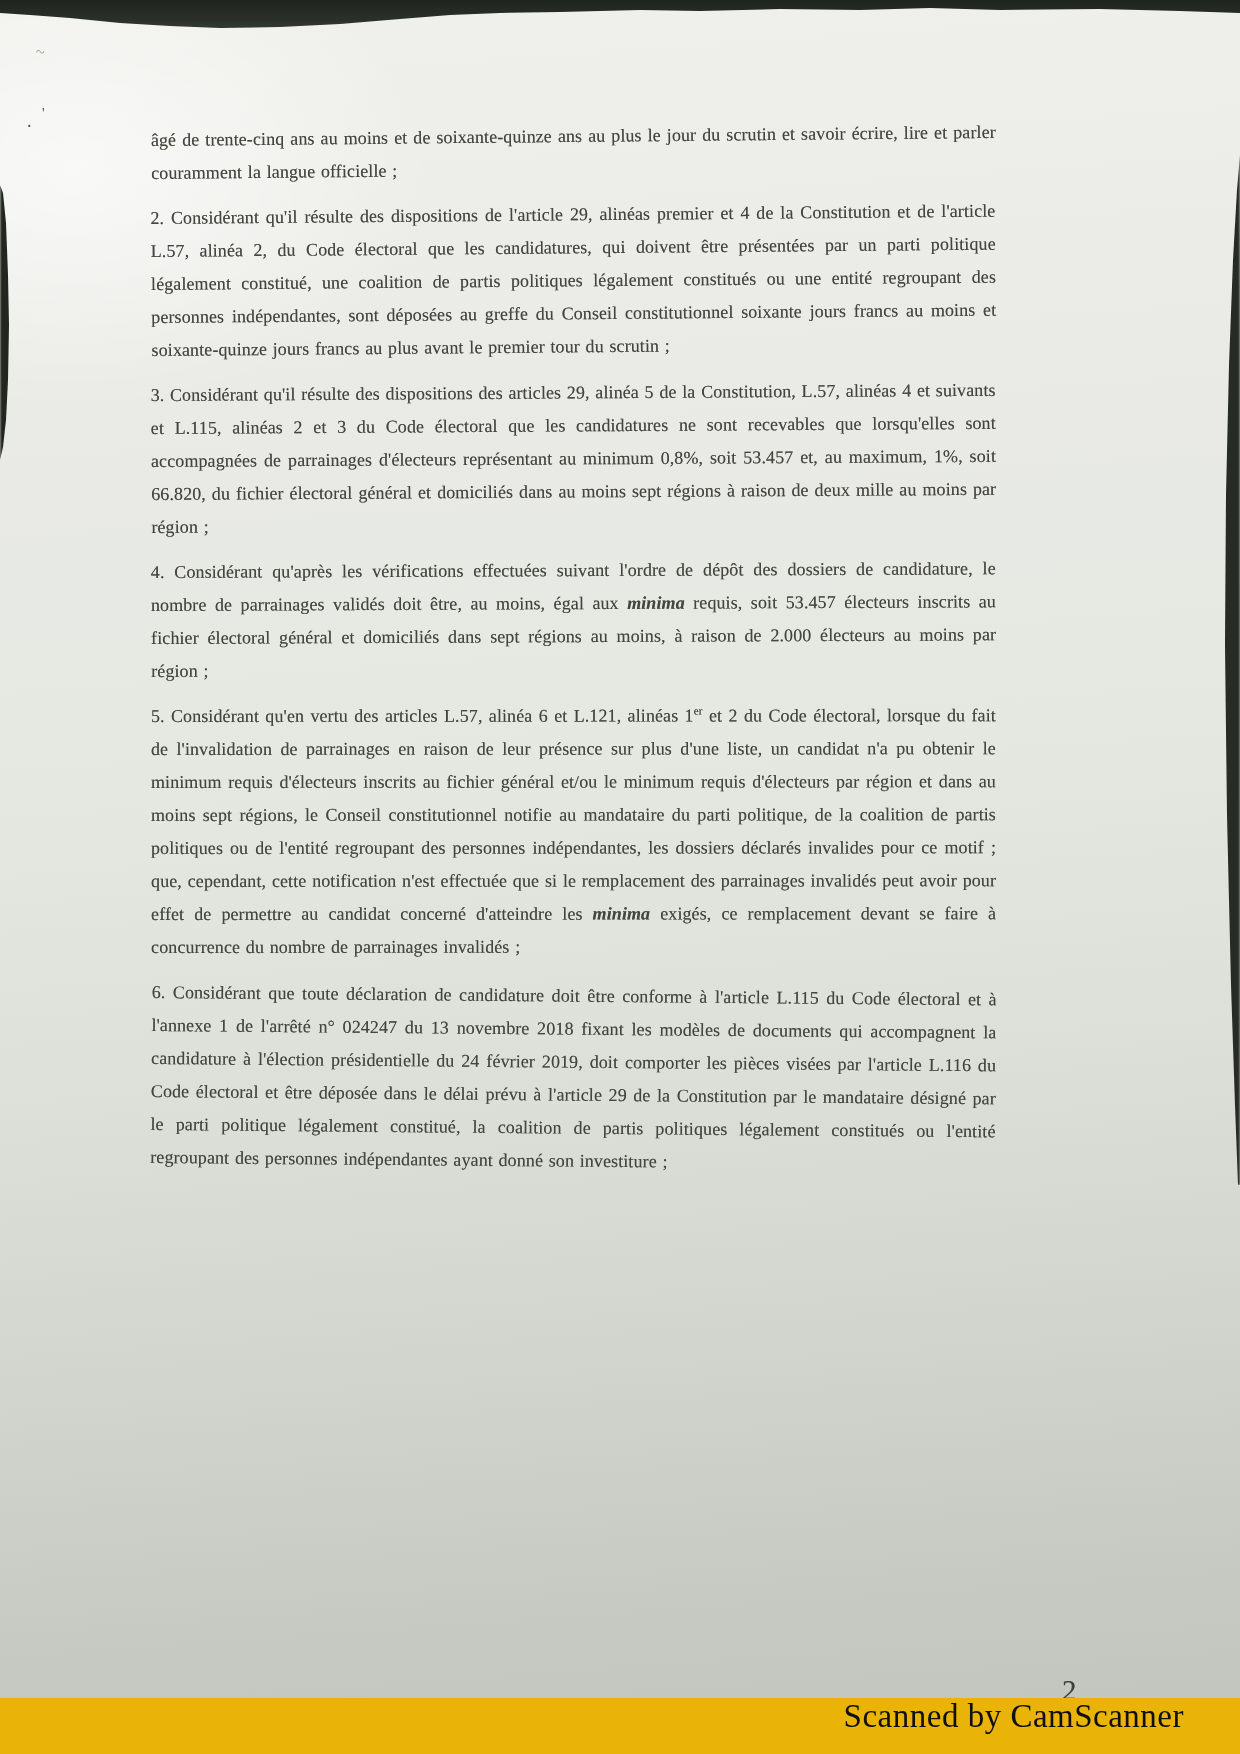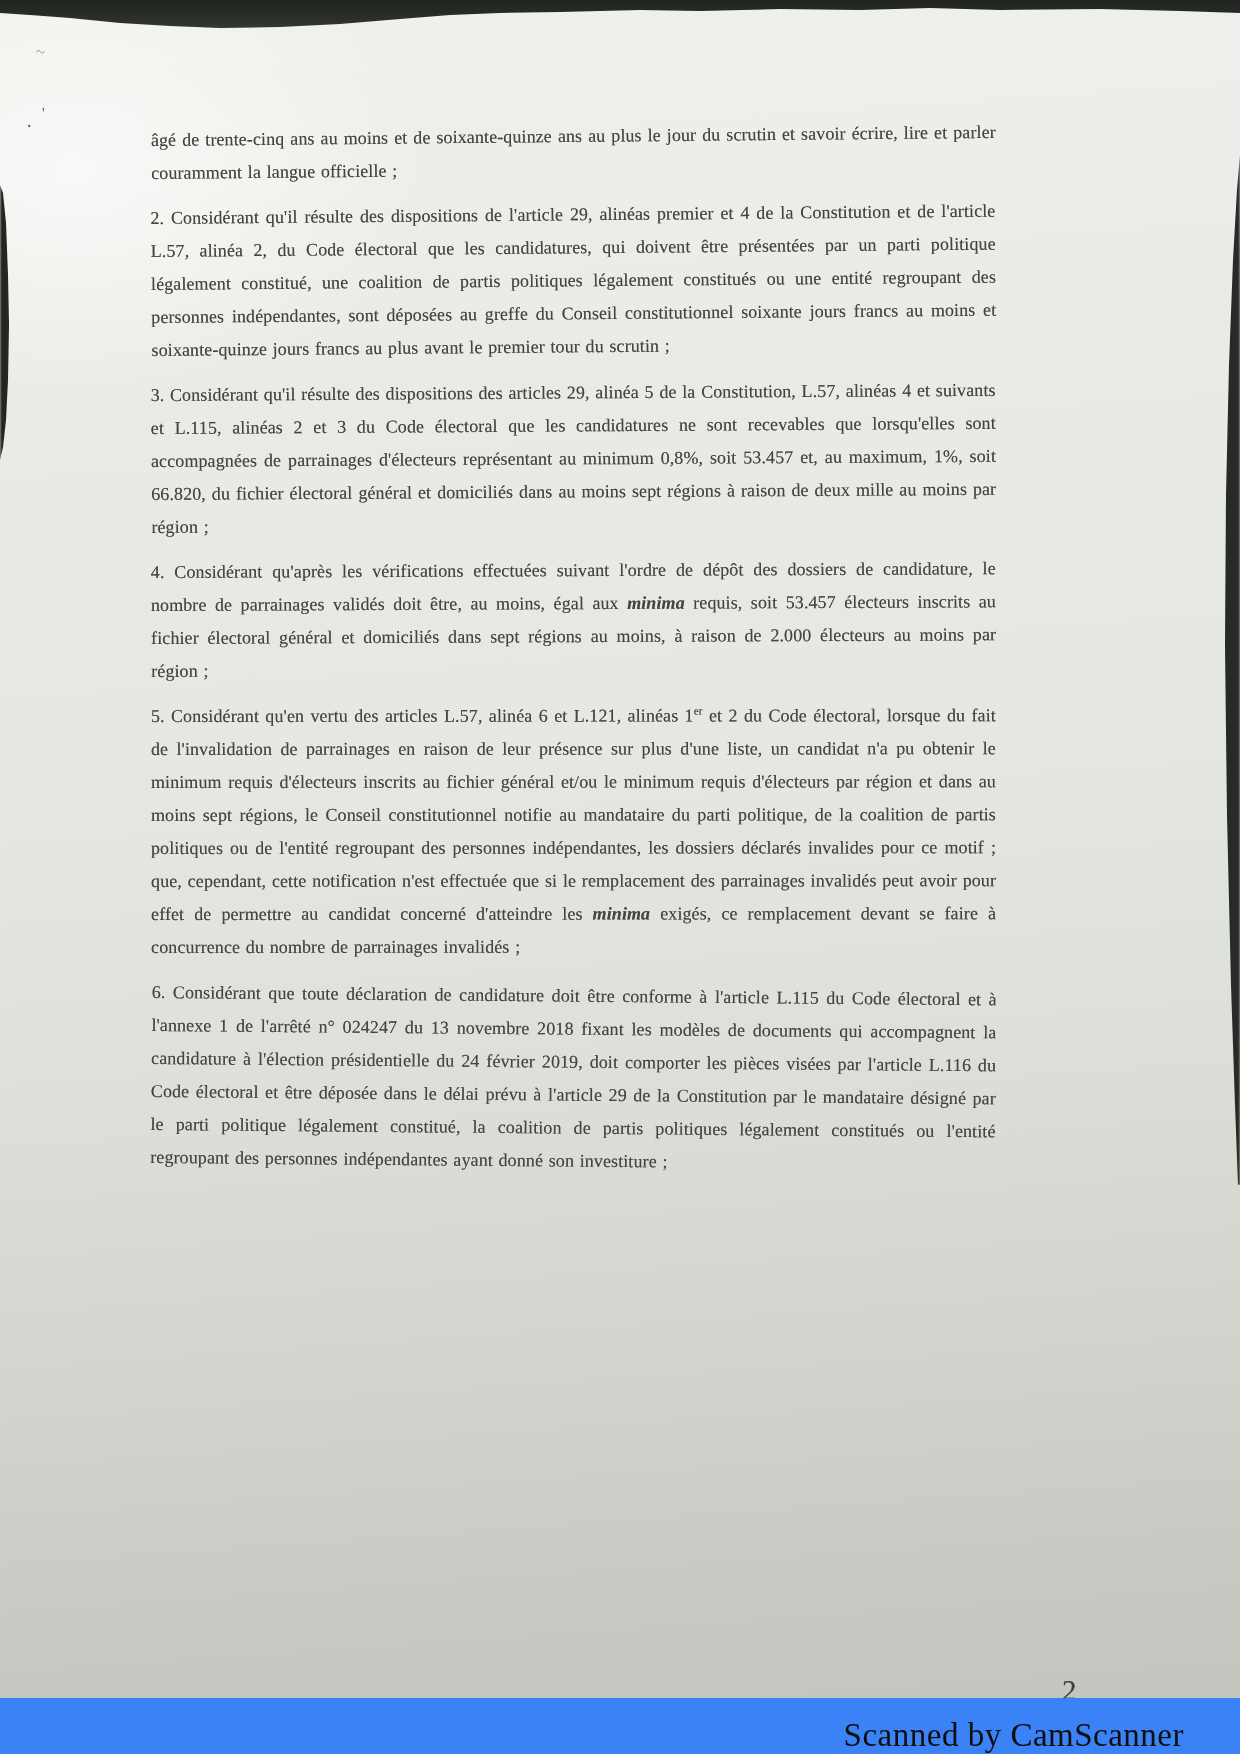--- a/index.html
+++ b/index.html
@@ -75,22 +75,22 @@
   
   .page-number{
     position:absolute;left:1062px;top:1674px;
     font-size:29px;color:#3f3f3b;
     text-shadow:0 0 0.6px rgba(62,62,56,0.5);
   }
 
   
   .footer-strip{
     position:absolute;left:0;top:1698px;width:1240px;height:56px;
-    background:#3b82f6;
-    display:flex;align-items:flex-end;justify-content:flex-end;
+    background:#eab308;
+    display:flex;align-items:flex-start;justify-content:flex-end;
     padding-right:56px;box-sizing:border-box;
   }
   .watermark{
     font-family:"Liberation Serif", serif;
     font-size:33px;color:#101010;letter-spacing:0.5px;
   }
 </style>
 </head>
 <body>
 

